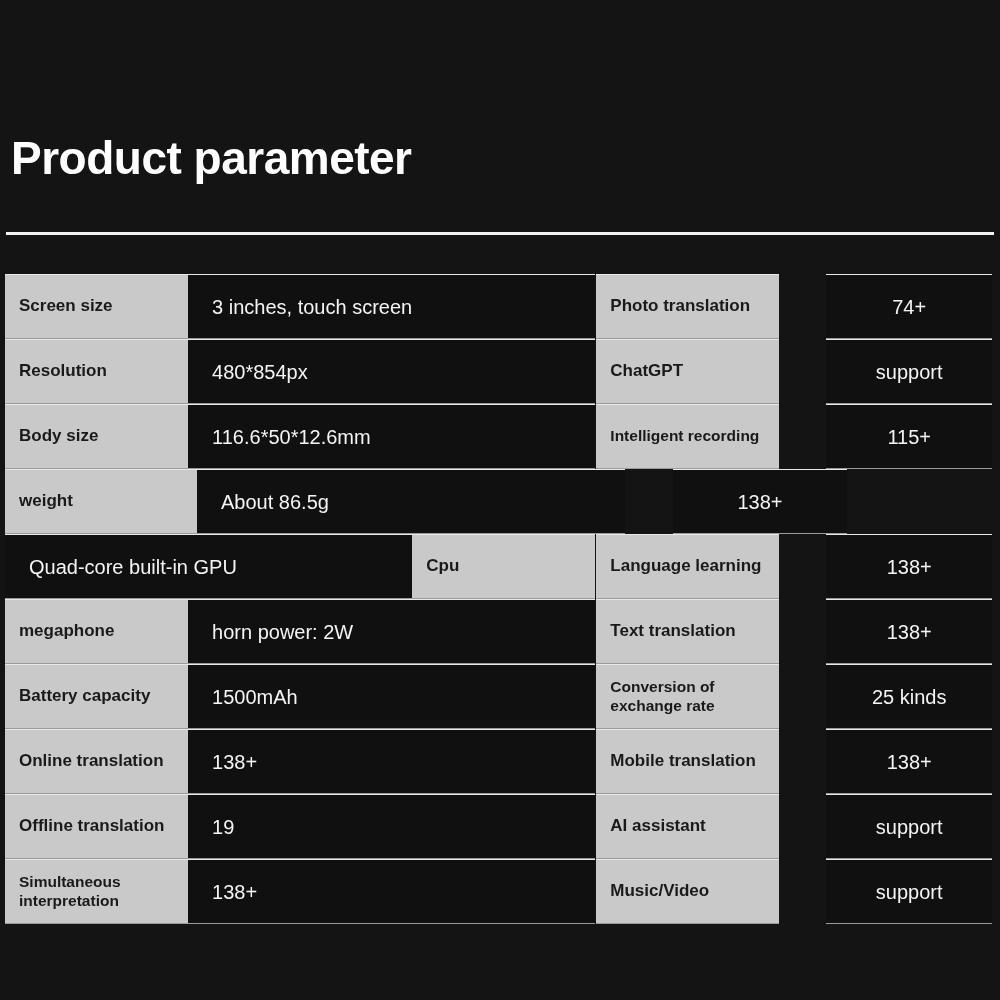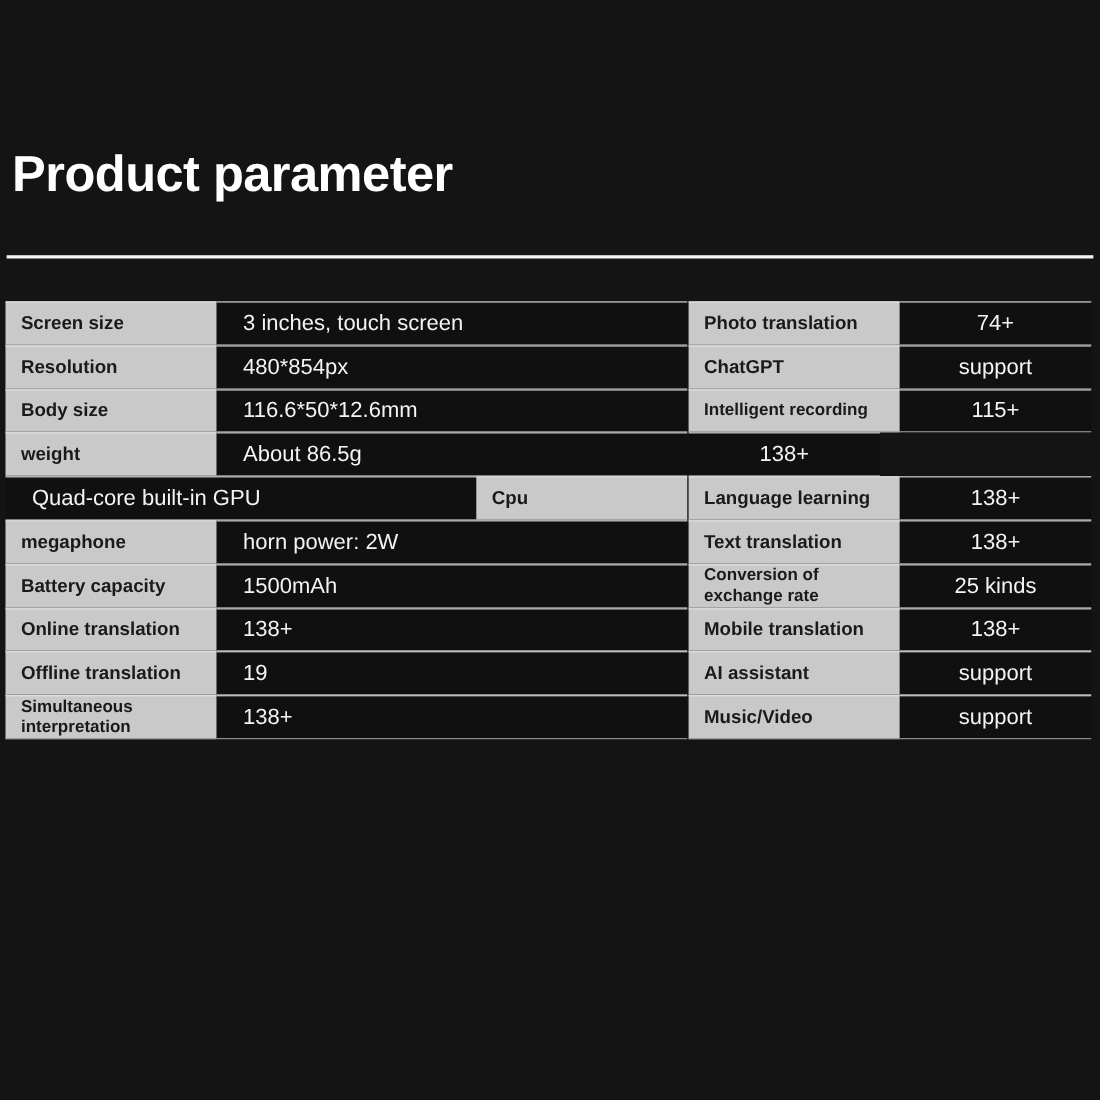--- a/index.html
+++ b/index.html
@@ -42,21 +42,21 @@
     height: 3px;
     background: #f2f2f2;
   }
 
   
   .spec-table {
     position: absolute;
     left: 5px;
     top: 274px;
     width: 987px;
-    height: 398px;
+    height: 650px;
     display: flex;
     flex-direction: column;
     gap: 0px;
   }
 
   .spec-row {
     display: flex;
     flex: 1 1 0;
     min-height: 0;
     gap: 0;
@@ -88,21 +88,21 @@
     font-weight: normal;
     font-size: 20px;
     line-height: 1.2;
   }
 
   
   .col-l-label  { width: 192px; }
   .col-l-value  { width: 428px; padding: 0 24px; justify-content: flex-start; }
   .gap-mid      { width: 1px;  background: #141414; border: 0; }
   .col-r-label  { width: 192px; }
-  .col-r-value  { width: 174px; padding: 0 10px; justify-content: center; text-align: center; }
+  .col-r-value  { width: 174px; padding: 0 10px; justify-content: center; text-align: center; margin-left: 47px; }
 
   
   .cell.label.tight { font-size: 15.5px; }
 
   
   .cell.label.wrap { white-space: normal; }
 </style>
 </head>
 <body>
 

